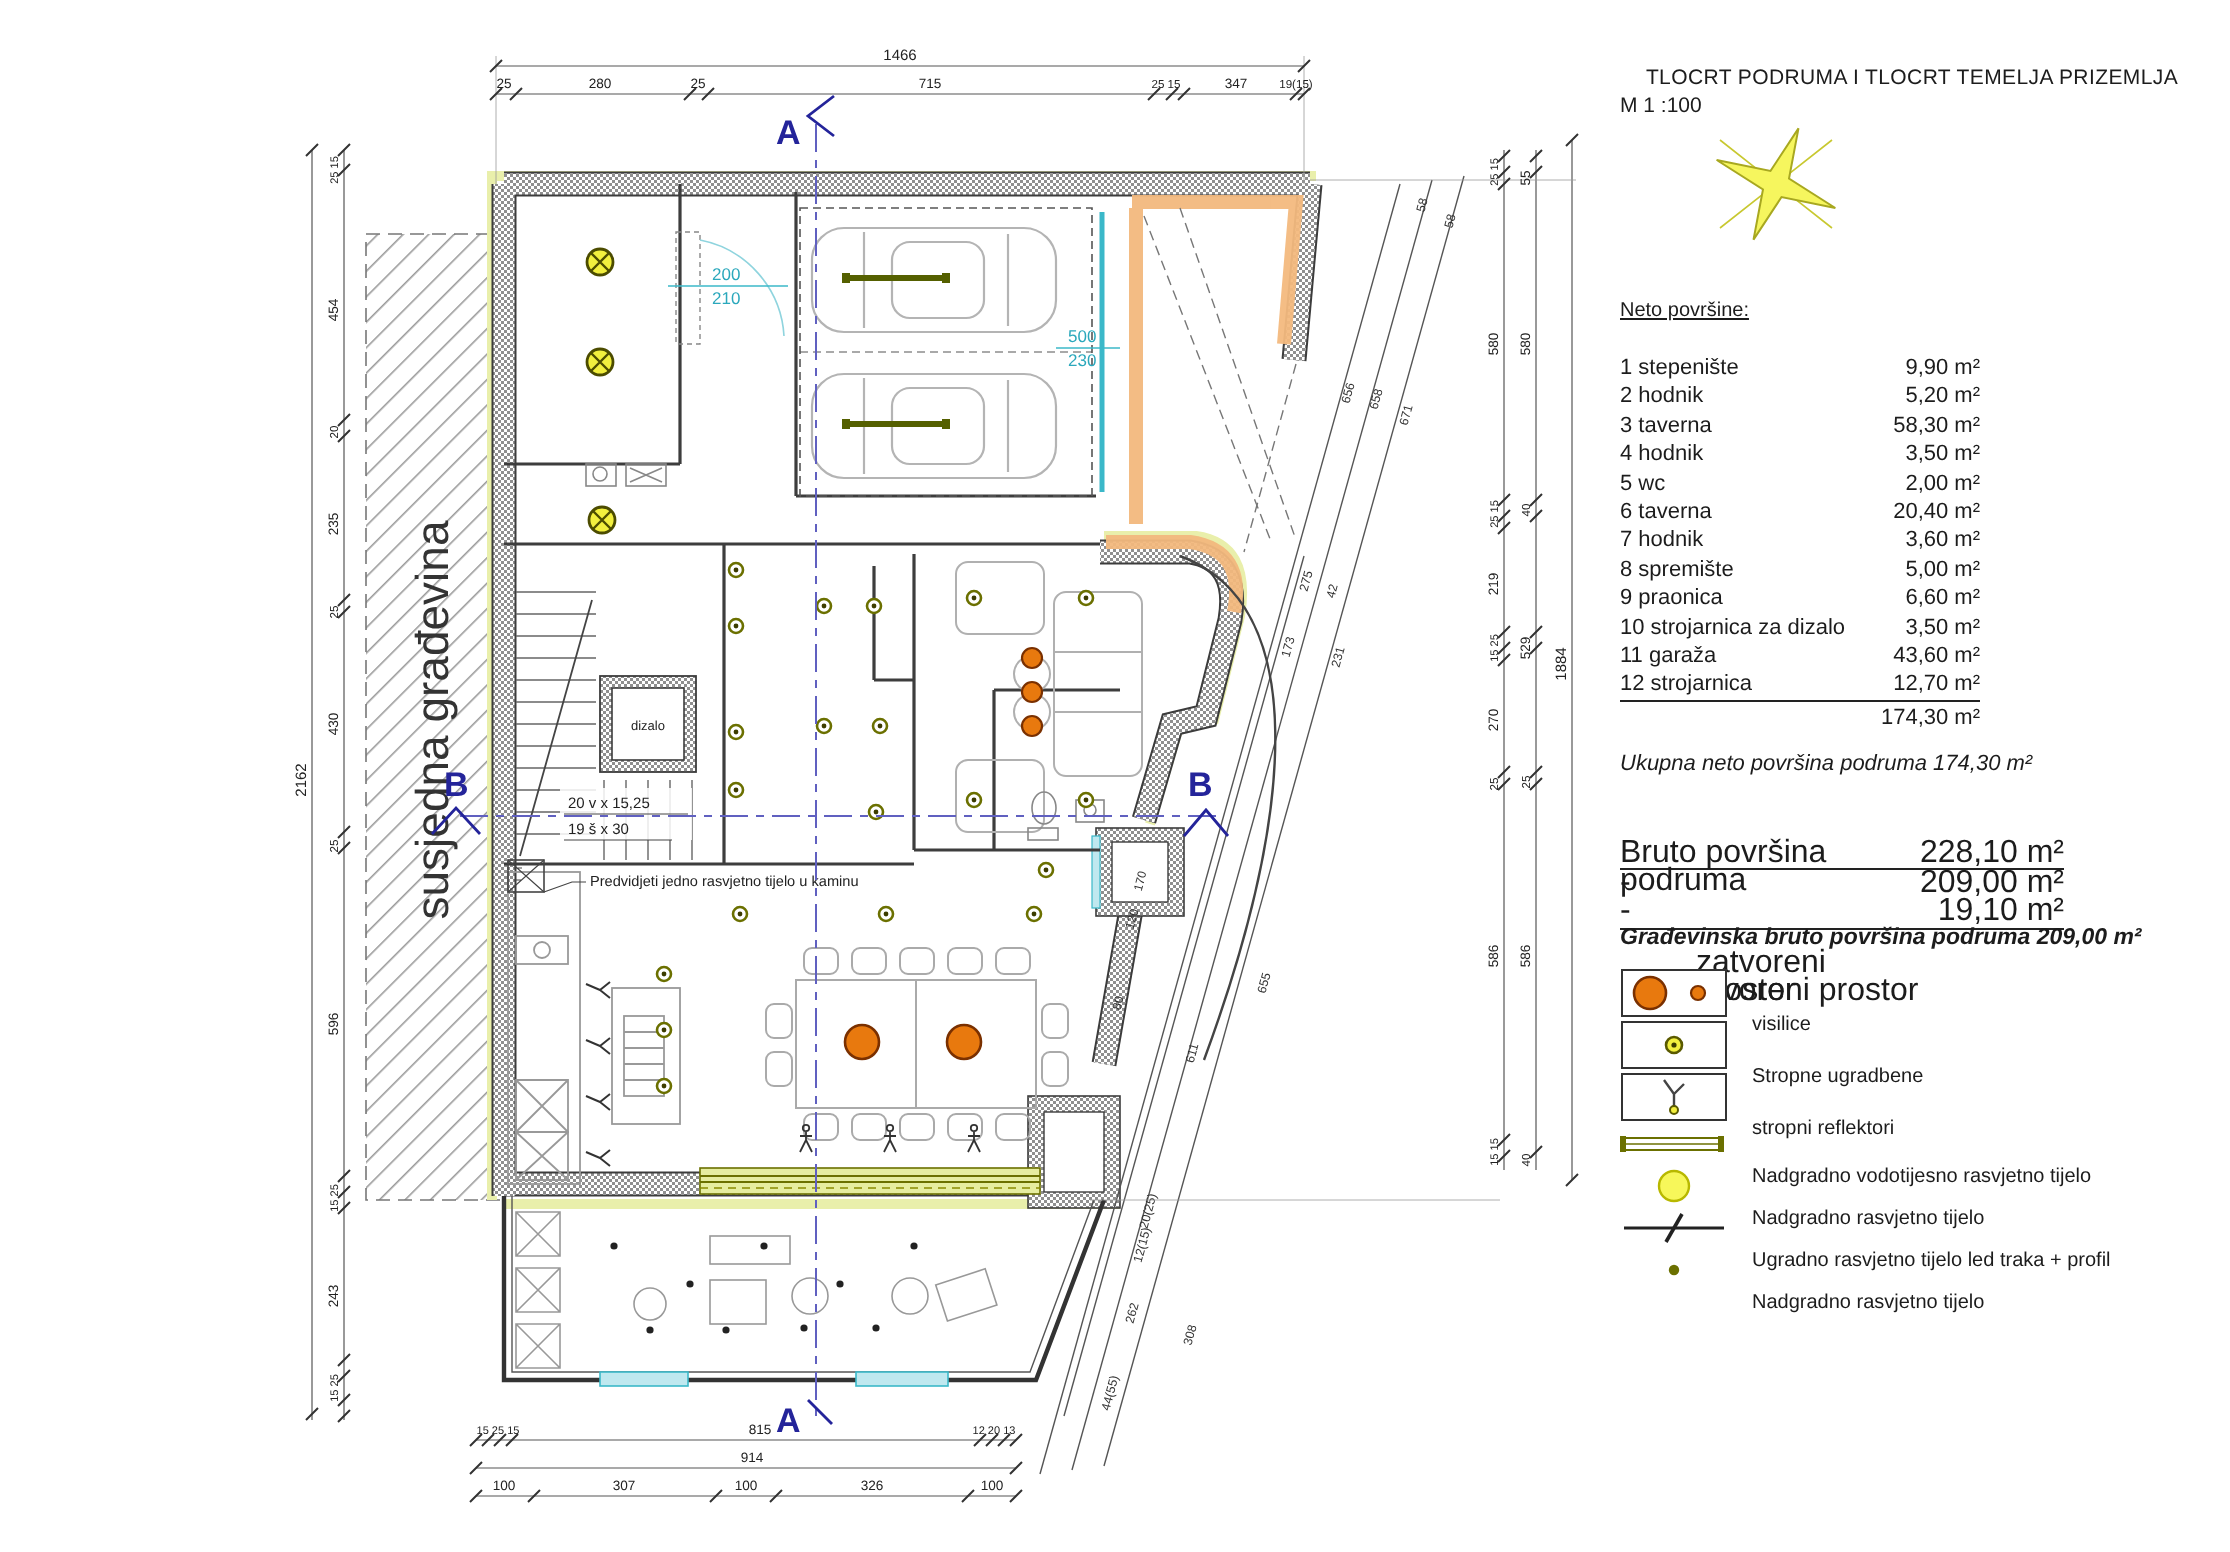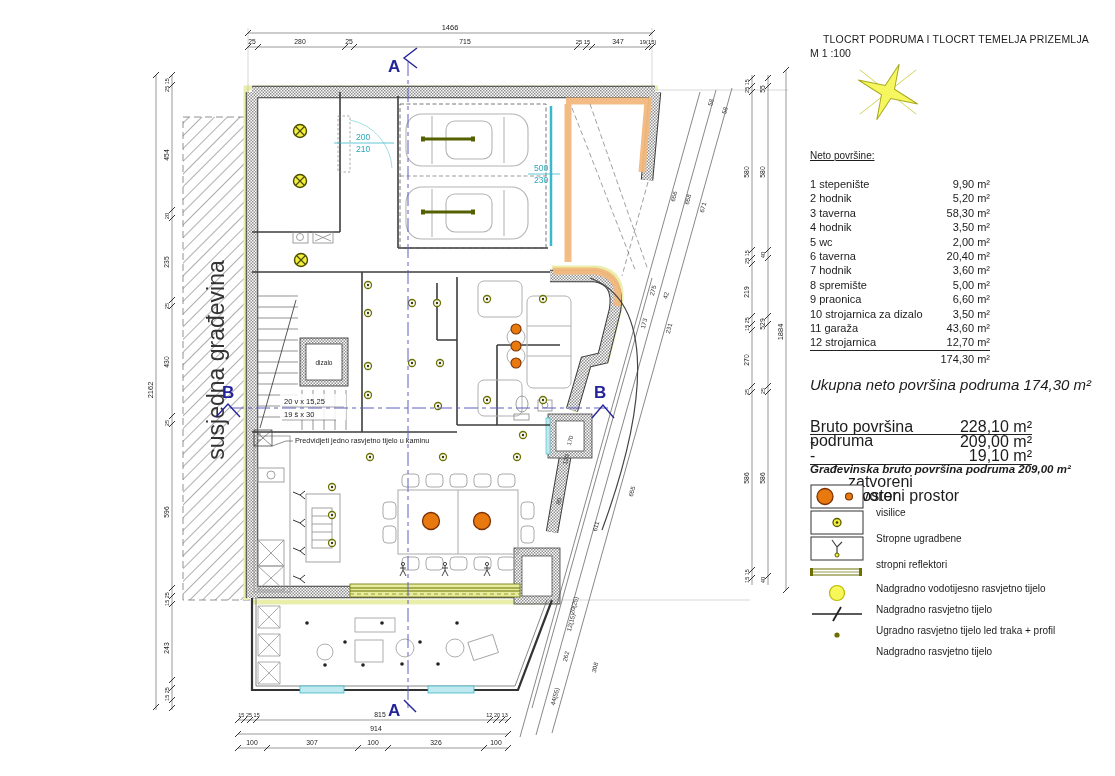--- a/index.html
+++ b/index.html
@@ -10,21 +10,21 @@
   
   .rp-title{left:806px;top:33px;width:300px;font-size:10.5px;letter-spacing:0.2px;text-align:center;}
   .rp-scale{left:810px;top:47px;font-size:10.5px;}
   .neto-head{left:810px;top:150px;font-size:10px;text-decoration:underline;}
   .rooms{left:810px;top:177px;width:180px;font-size:11px;}
   .room-row{display:flex;justify-content:space-between;height:14.4px;line-height:14.4px;}
   .room-row.last{border-bottom:1px solid #222;}
   .room-label{white-space:nowrap;}
   .room-val{white-space:nowrap;}
   .room-total{text-align:right;height:16px;line-height:16px;}
-  .ukupna{left:810px;top:376px;width:300px;font-size:15px;font-style:italic;}
+  .ukupna{left:810px;top:376px;width:300px;font-size:11px;font-style:italic;}
   .bruto{left:810px;top:420px;width:222px;font-size:16px;}
   .brow{display:flex;height:14.2px;line-height:14.2px;}
   .brow .dash{width:10px;}
   .brow .blabel{flex:1;}
   .brow .blabel.ind{padding-left:28px;margin-top:40px;}
   .brow .bval{text-align:right;white-space:nowrap;}
   .brow.u{border-bottom:1px solid #222;}
   .gradj{left:810px;top:463px;width:305px;font-size:11.5px;font-weight:bold;font-style:italic;}
   .legend{left:810px;top:483px;width:300px;}
   .leg-item{display:flex;align-items:center;}

